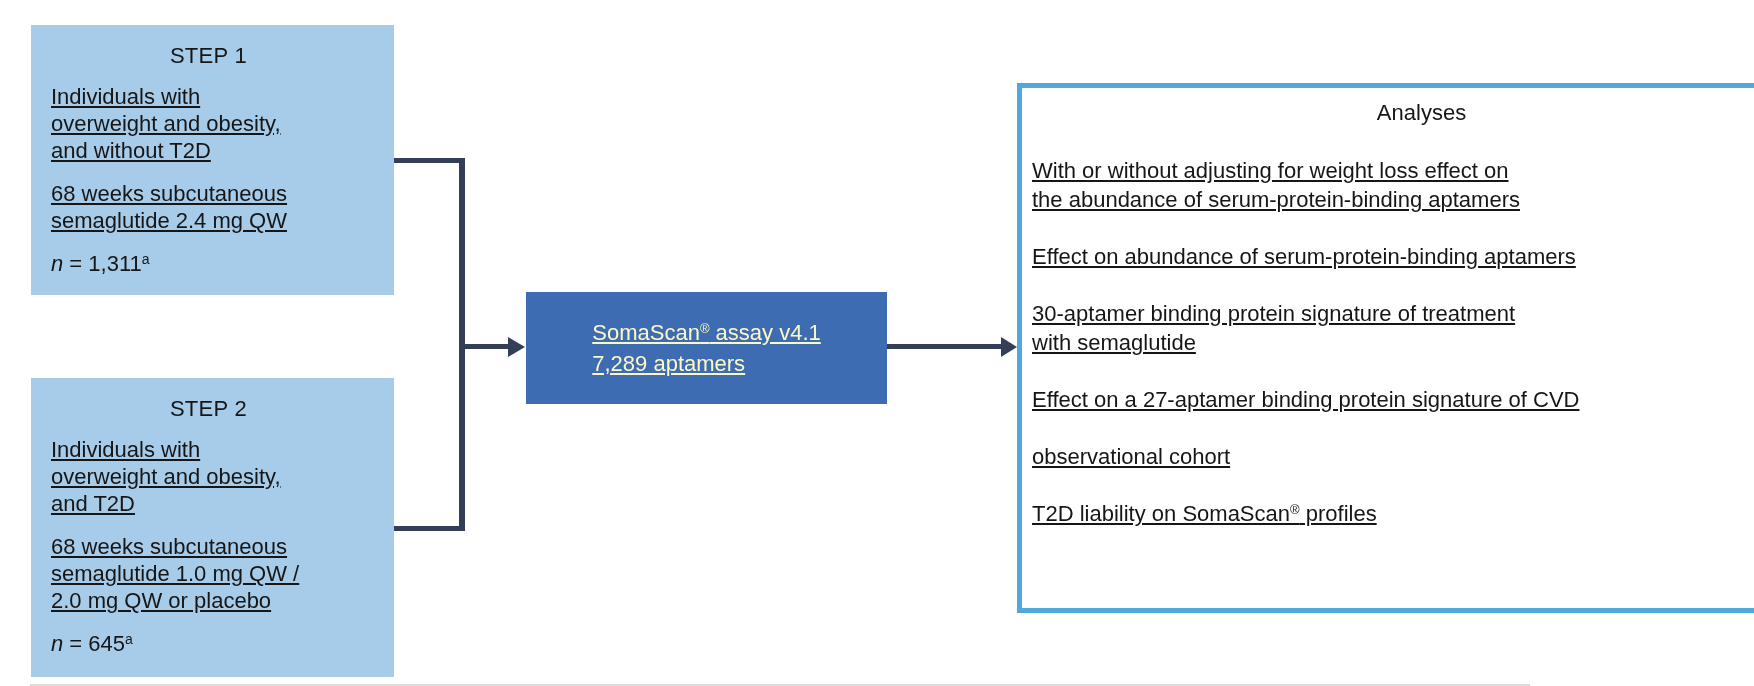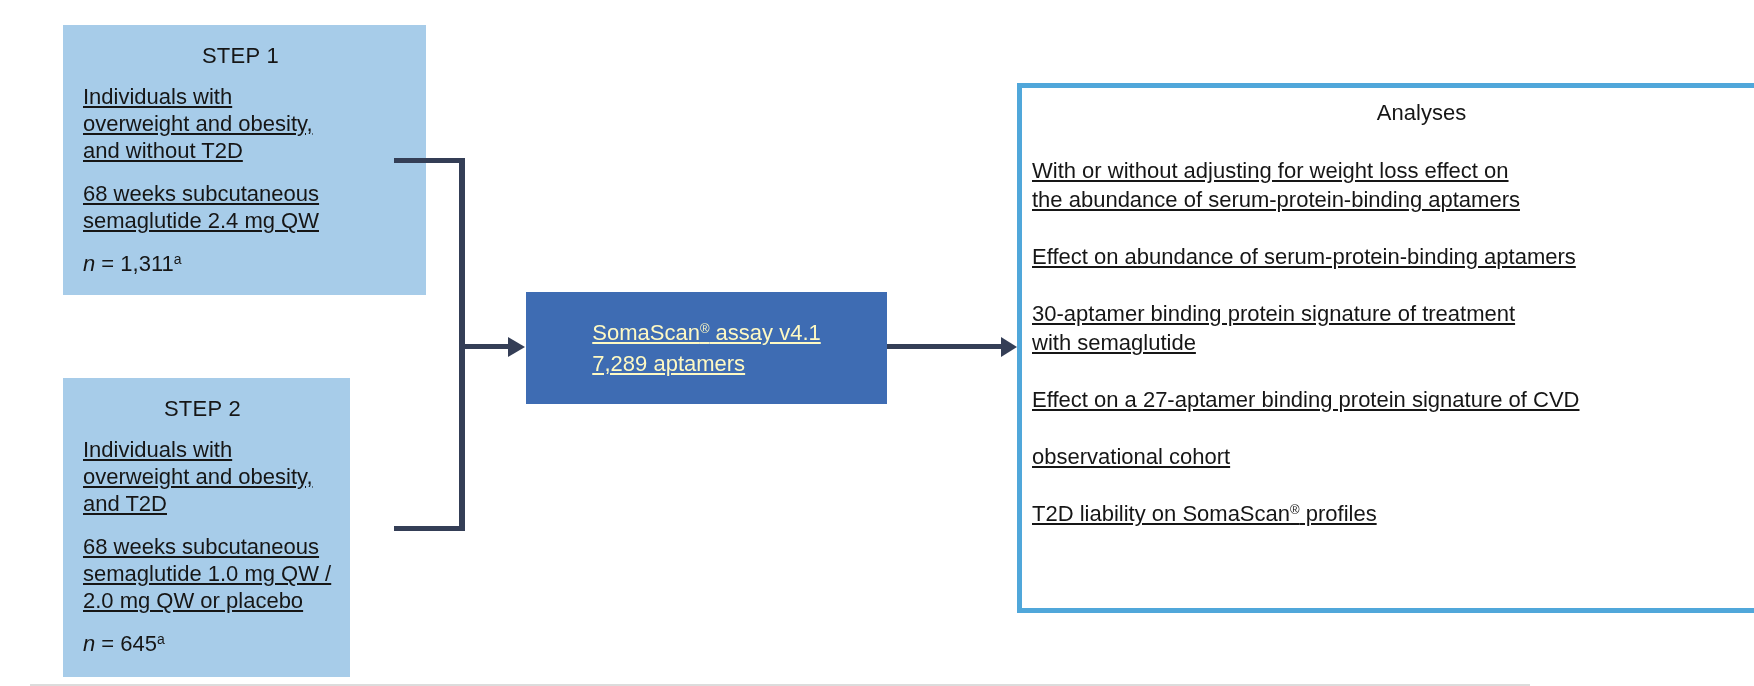--- a/index.html
+++ b/index.html
@@ -8,24 +8,24 @@
     width:1754px;height:686px;
     background:#ffffff;
     overflow:hidden;
     font-family:"Liberation Sans","DejaVu Sans",sans-serif;
     color:#161616;
   }
   .box{position:absolute;box-sizing:border-box;}
   .step-box{
     background:#A7CCE9;
     padding:17px 28px 0 20px;
-    font-size:22px;line-height:27px;margin-left:32px;
+    font-size:22px;line-height:27px;
   }
   #step1{left:31px;top:25px;width:363px;height:270px;}
-  #step2{left:31px;top:378px;width:287px;height:299px;}
+  #step2{left:31px;top:378px;width:363px;height:299px;}
   .step-title{text-align:center;margin-bottom:14px;letter-spacing:0.3px;}
   .para{margin-bottom:16px;}
   .line{white-space:nowrap;text-decoration:underline;}
   .n-it{font-style:italic;}
   .sup{font-size:14px;vertical-align:7px;line-height:0;}
   .sup-reg{font-size:13px;vertical-align:7px;line-height:0;}
 
   .assay-box{
     left:526px;top:292px;width:361px;height:112px;
     background:#3E6CB3;color:#fef9c3;

